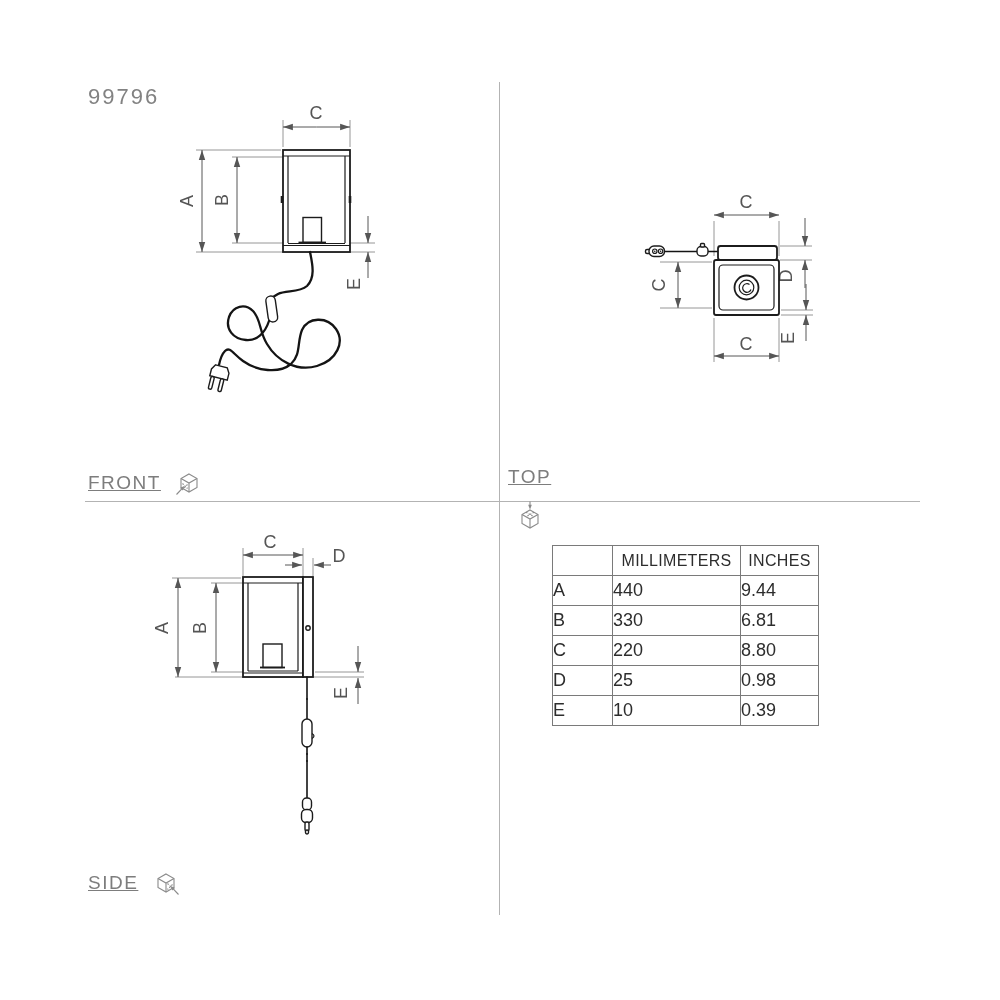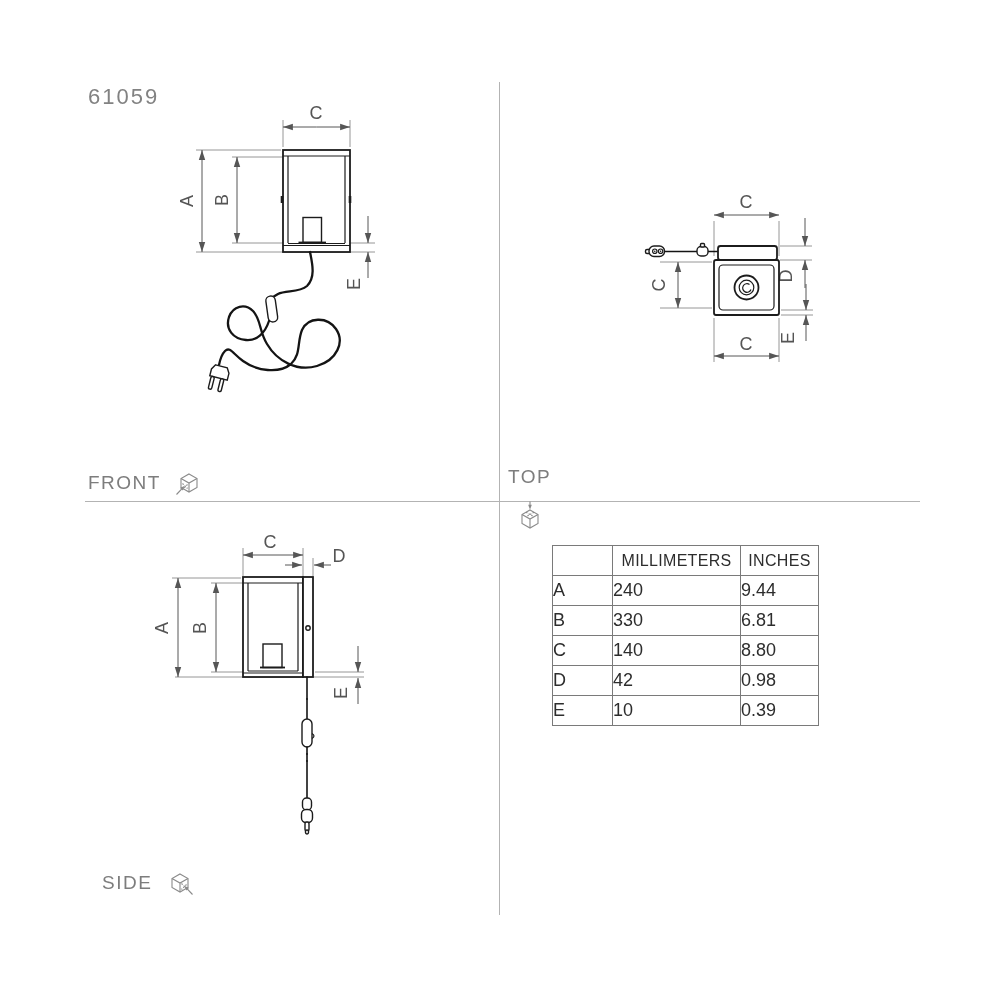--- a/index.html
+++ b/index.html
@@ -6,24 +6,24 @@
   .page { position:relative; width:1000px; height:1000px; background:#fff;
           font-family:"Liberation Sans","DejaVu Sans",sans-serif; overflow:hidden; }
 
   .product-number { position:absolute; left:88px; top:84px; font-size:22px;
           color:#828282; letter-spacing:2px; }
 
   .divider-v { position:absolute; left:499px; top:82px; width:1px; height:833px; background:#b3b3b3; }
   .divider-h { position:absolute; left:85px; top:501px; width:835px; height:1px; background:#b3b3b3; }
 
   .view-label { position:absolute; display:flex; align-items:center; gap:13px; }
-  .vl-text { font-size:19px; letter-spacing:1.5px; color:#7d7d7d; }
+  .vl-text { font-size:19px; letter-spacing:1.5px; color:#7d7d7d;text-decoration:underline; }
   .vl-front { left:88px; top:468px; }
   .vl-top   { left:508px; top:466px;flex-direction:column; }
-  .vl-side  { left:88px; top:868px;margin-left:14px; }
+  .vl-side  { left:88px; top:868px; }
 
   .drawing { position:absolute; }
 
   .obj  { stroke:#1c1c1c; stroke-width:1.8; fill:none; }
   .objw { stroke:#1c1c1c; stroke-width:1.8; fill:#fff; }
   .obj2 { stroke:#1c1c1c; stroke-width:1.2; fill:none; }
   .obj2w{ stroke:#1c1c1c; stroke-width:1.4; fill:#fff; }
   .diml { stroke:#565656; stroke-width:1; fill:none; }
   .extl { stroke:#8a8a8a; stroke-width:0.9; fill:none; }
   .cable{ stroke:#141414; stroke-width:2.3; fill:none; stroke-linecap:round; stroke-linejoin:round; }
@@ -38,21 +38,21 @@
           vertical-align:middle; padding:0; color:#2d2d2d; font-weight:normal; }
   .dim-table th { font-size:16px; letter-spacing:0.3px; }
   .dim-table td { font-size:18px; }
   .col-lab { width:60px; } .col-mm { width:128px; } .col-in { width:78px; }
 </style>
 </head>
 <body>
 
 <div class="page">
 
-  <div class="product-number">61059</div>
+  <div class="product-number">99796</div>
 
   <div class="divider-v"></div>
   <div class="divider-h"></div>
 
   <svg class="drawing" style="left:85px;top:100px" width="330" height="330" viewBox="85 100 330 330">
     <defs>
       <marker id="m-f" markerUnits="userSpaceOnUse" markerWidth="11" markerHeight="8" viewBox="0 0 11 8" refX="10.2" refY="4" orient="auto">
         <path d="M0.3,0.8 L10.2,4 L0.3,7.2 Z" fill="#565656"></path>
       </marker>
     </defs>
@@ -282,36 +282,36 @@
       <thead>
         <tr>
           <th></th>
           <th>MILLIMETERS</th>
           <th>INCHES</th>
         </tr>
       </thead>
       <tbody>
         <tr>
           <td>A</td>
-          <td>240</td>
+          <td>440</td>
           <td>9.44</td>
         </tr>
         <tr>
           <td>B</td>
           <td>330</td>
           <td>6.81</td>
         </tr>
         <tr>
           <td>C</td>
-          <td>140</td>
+          <td>220</td>
           <td>8.80</td>
         </tr>
         <tr>
           <td>D</td>
-          <td>42</td>
+          <td>25</td>
           <td>0.98</td>
         </tr>
         <tr>
           <td>E</td>
           <td>10</td>
           <td>0.39</td>
         </tr>
       </tbody>
     </table>
   </div>

